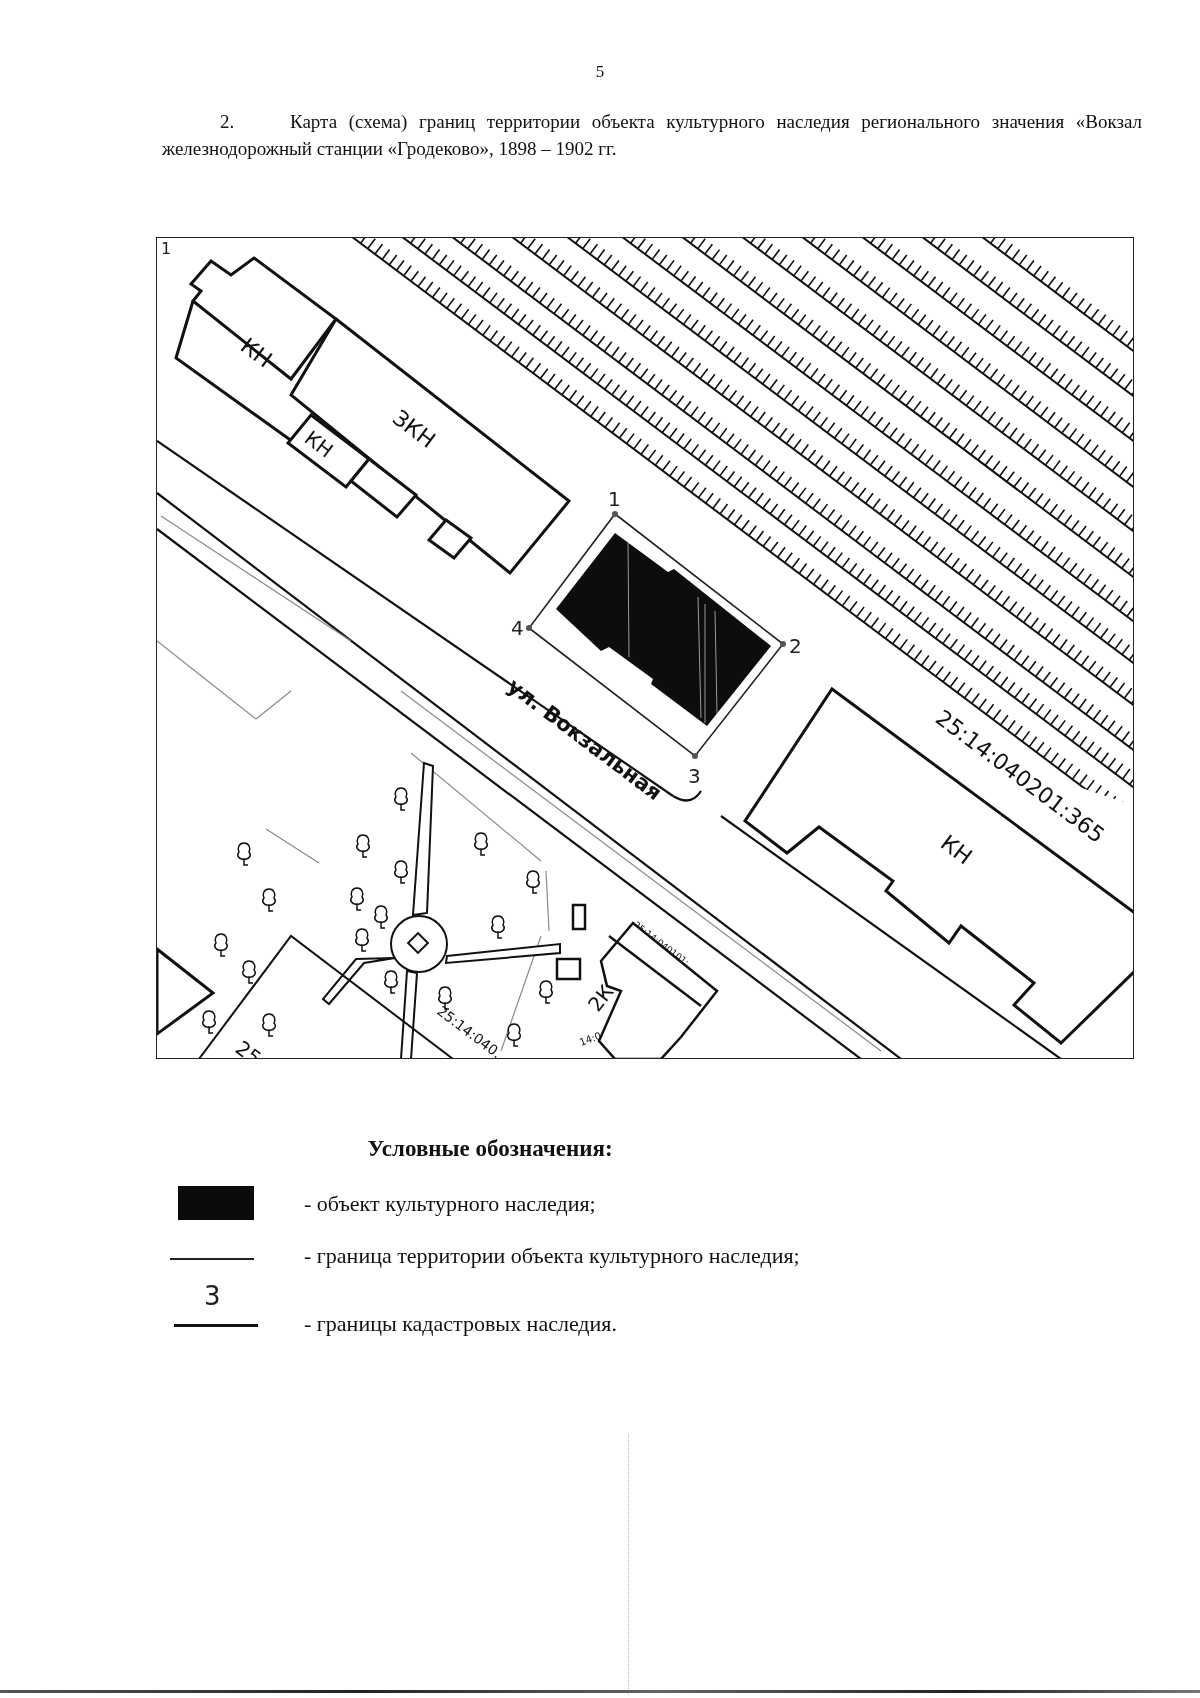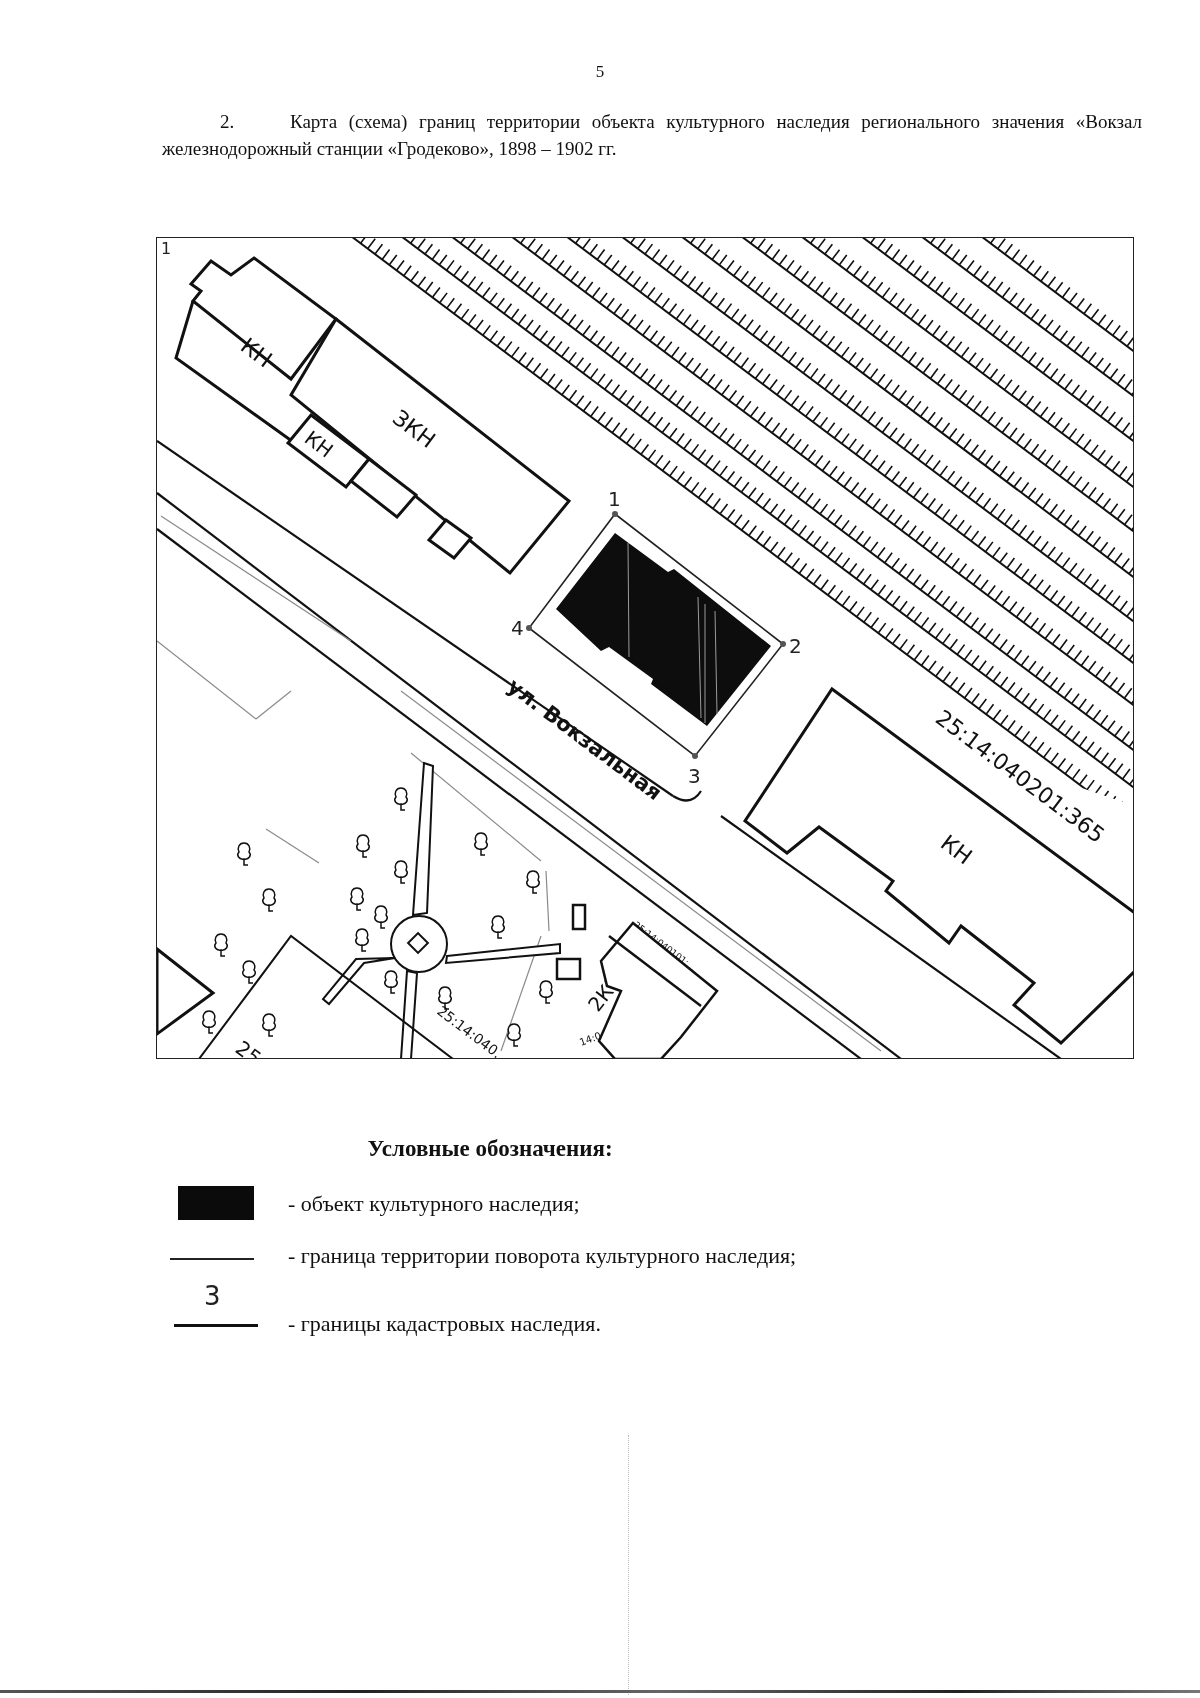--- a/index.html
+++ b/index.html
@@ -6,21 +6,21 @@
   body { width: 1200px; height: 1698px; position: relative; overflow: hidden; font-family: "Liberation Serif", "DejaVu Serif", serif; color: #111; }
   .page-number { position: absolute; top: 62px; left: 0; width: 1200px; text-align: center; font-size: 17px; }
   .intro { position: absolute; top: 108px; left: 162px; width: 980px; font-size: 19px; line-height: 27px; text-align: justify; text-align-last: left; }
   .intro .num { display: inline-block; width: 70px; padding-left: 58px; }
   .map-frame { position: absolute; left: 156px; top: 237px; width: 978px; height: 822px; border: 1.5px solid #222; box-sizing: border-box; overflow: hidden; background: #fff; }
   .map-frame svg { display: block; }
   .legend-title { position: absolute; top: 1096px; left: 0; width: 980px; text-align: center; font-weight: bold; font-size: 23px; margin-top: 40px; }
   .legend { position: absolute; top: 1190px; left: 170px; width: 880px; }
   .legend-row { position: relative; display: flex; align-items: flex-start; font-size: 22px; line-height: 28px; }
   .legend-sym { width: 118px; flex: 0 0 118px; position: relative; height: 28px; }
-  .legend-text { flex: 1 1 auto; }
+  .legend-text { flex: 1 1 auto; margin-left: 16px; }
   .sym-fill { position: absolute; left: 8px; top: -4px; width: 76px; height: 34px; background: #0b0b0b; }
   .sym-thin { position: absolute; left: 0; top: 16px; width: 84px; height: 2px; background: #222; }
   .sym-thick { position: absolute; left: 4px; top: 14px; width: 84px; height: 3px; background: #111; }
   .sym-point { position: absolute; left: 34px; top: 6px; font-family: "DejaVu Sans", sans-serif; font-size: 26px; color: #222; }
   .scan-line { position: absolute; left: 0; top: 1690px; width: 1200px; height: 3px; background: linear-gradient(90deg,#555,#222 30%,#666 55%,#222 80%,#777); }
   .fold-line { position: absolute; left: 628px; top: 1435px; width: 1px; height: 260px; border-left: 1px dotted #bbb; }
 </style>
 </head>
 <body>
 
@@ -244,21 +244,21 @@
   <div class="legend-row" style="margin-bottom:24px;">
     <div class="legend-sym">
         <div class="sym-fill"></div>
       </div>
     <div class="legend-text">- объект культурного наследия;</div>
   </div>
   <div class="legend-row" style="margin-bottom:6px;">
     <div class="legend-sym">
         <div class="sym-thin"></div>
       </div>
-    <div class="legend-text">- граница территории поворота культурного наследия;</div>
+    <div class="legend-text">- граница территории объекта культурного наследия;</div>
   </div>
   <div class="legend-row" style="margin-bottom:6px;">
     <div class="legend-sym">
         <div class="sym-point">3</div>
       </div>
   </div>
   <div class="legend-row">
     <div class="legend-sym">
         <div class="sym-thick"></div>
       </div>

